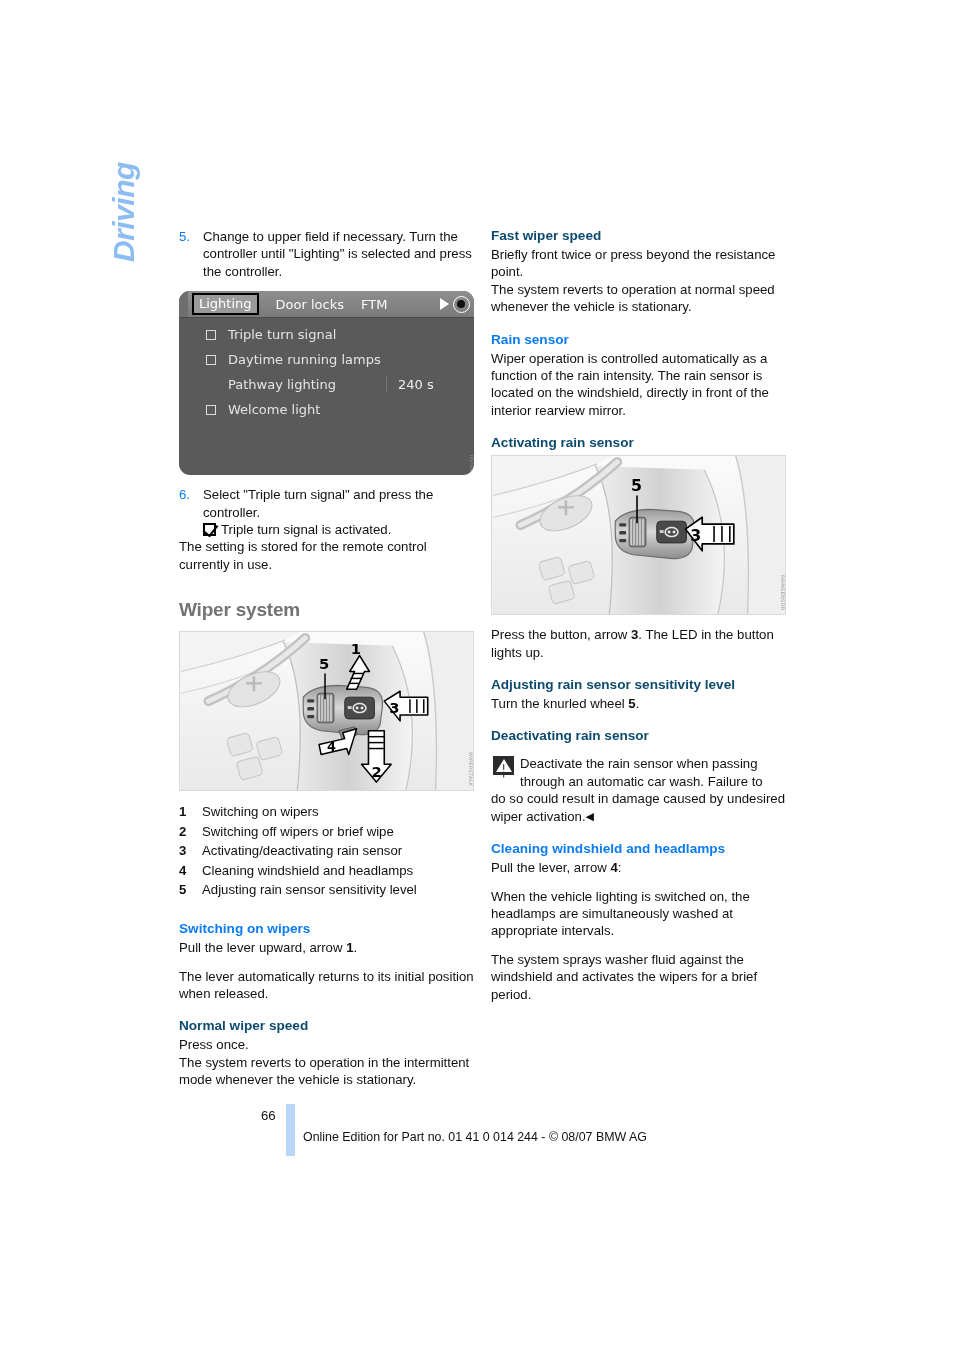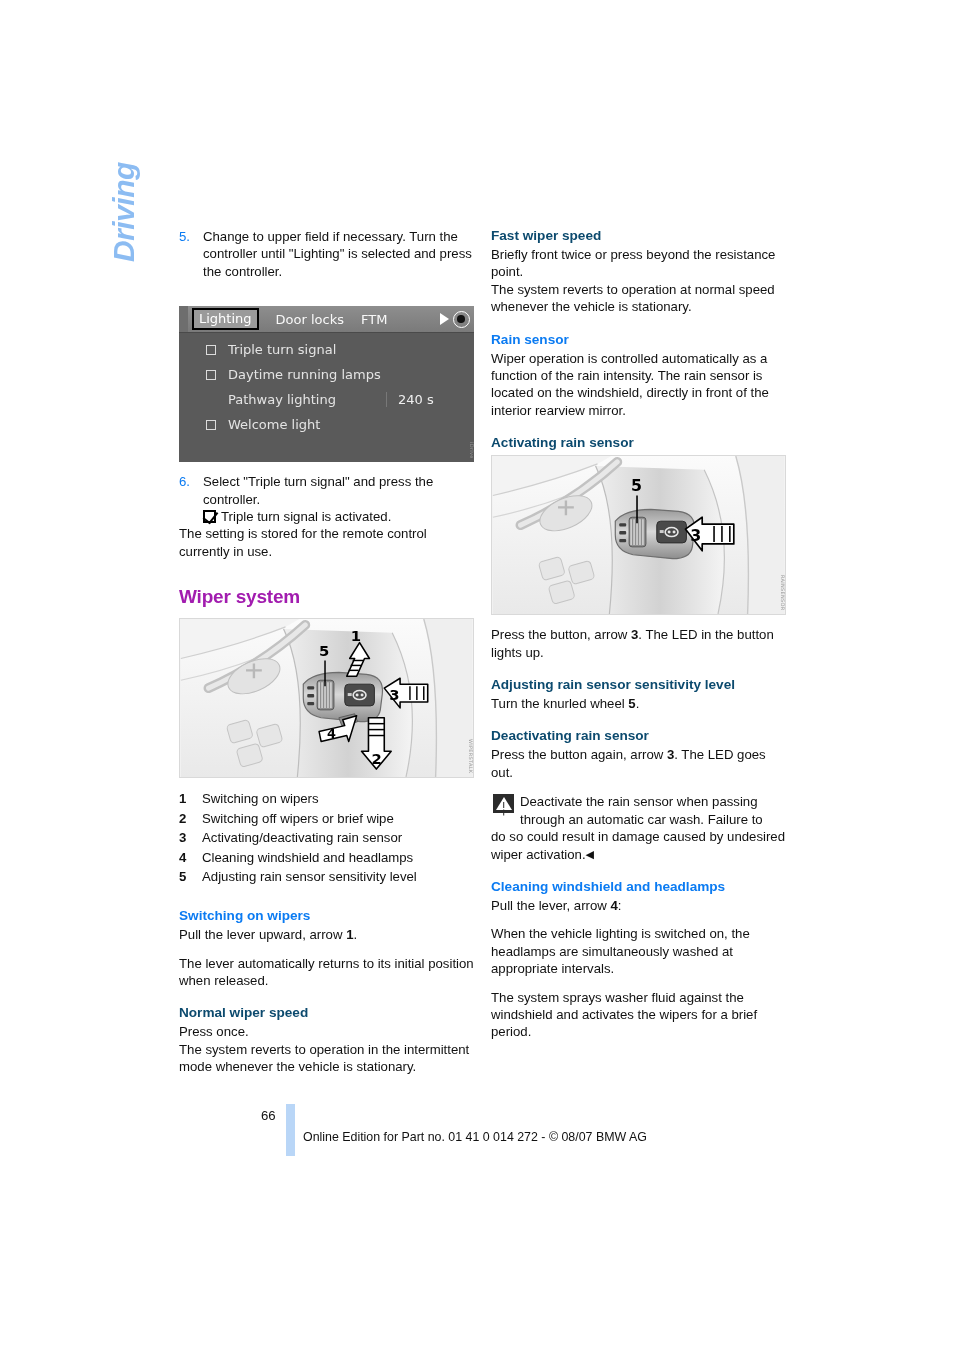--- a/index.html
+++ b/index.html
@@ -41,21 +41,21 @@
     font-size: 13.2px;
     line-height: 17.4px;
     margin: 0 0 11px 0;
     color: #111;
   }
   p.body.tight { margin-bottom: 0; }
 
   h2.sect {
     font-size: 19px;
     font-weight: bold;
-    color: #a21caf;
+    color: #737373;
     margin: 0 0 10px 0;
     letter-spacing: -0.2px;
   }
   h3.sub {
     font-size: 13.6px;
     font-weight: bold;
     color: #0b7bf2;
     margin: 16px 0 3px 0;
   }
   h4.subsub {
@@ -134,26 +134,27 @@
     width: 1.6px; height: 6px;
     background: #2b2b2b;
     box-shadow: 0 7.5px 0 0 #2b2b2b;
   }
   .note .note-txt { margin-left: 29px; }
   .note .note-cont { margin-left: 0; }
   .endmark { font-size: 11px; vertical-align: 1px; }
 
   
   .idrive {
-    width: 295px; height: 156px;
-    margin: 26px 0 0 0;
+    width: 295px; height: 184px;
+    margin: 11px 0 0 0;
     position: relative;
     background: #5a5a5a;
     font-family: "DejaVu Sans", sans-serif;
     overflow: hidden;
+    border-radius: 11px;
   }
   .idrive-bar {
     height: 27px;
     background: linear-gradient(#8e8e8e, #7a7a7a);
     display: flex; align-items: center;
     border-bottom: 1px solid #4a4a4a;
     position: relative;
   }
   .idrive-bar .edge {
     width: 9px; height: 100%;
@@ -543,39 +544,36 @@
     <p class="body" style="margin-top:11px;">
       <span>Press the button, arrow </span><b class="n">3</b><span>. The LED in the button lights up.</span>
     </p>
 
     <h4 class="subsub">Adjusting rain sensor sensitivity level</h4>
     <p class="body">
       <span>Turn the knurled wheel </span><b class="n">5</b><span>.</span>
     </p>
 
     <h4 class="subsub">Deactivating rain sensor</h4>
-    <p class="body">
-      <span>Press the button again, arrow </span><b class="n">3</b><span>. The LED goes out.</span>
-    </p>
 
     <div class="note">
       <span class="warn-ico"></span>
       <div class="note-txt">Deactivate the rain sensor when passing through an automatic car wash. Failure to</div>
       <div class="note-cont">
         <span>do so could result in damage caused by undesired wiper activation.</span><span class="endmark">◀</span>
       </div>
     </div>
 
     <h3 class="sub">Cleaning windshield and headlamps</h3>
     <p class="body">
       <span>Pull the lever, arrow </span><b class="n">4</b><span>:</span>
     </p>
     <p class="body">When the vehicle lighting is switched on, the headlamps are simultaneously washed at appropriate intervals.</p>
     <p class="body">The system sprays washer fluid against the windshield and activates the wipers for a brief period.</p>
   </div>
 
   <div class="footer">
     <div class="pg-num">66</div>
     <div class="pg-bar"></div>
-    <div class="foot-txt">Online Edition for Part no. 01 41 0 014 272 - © 08/07 BMW AG</div>
+    <div class="foot-txt">Online Edition for Part no. 01 41 0 014 244 - © 08/07 BMW AG</div>
   </div>
 
 </div>
 
 </body></html>

